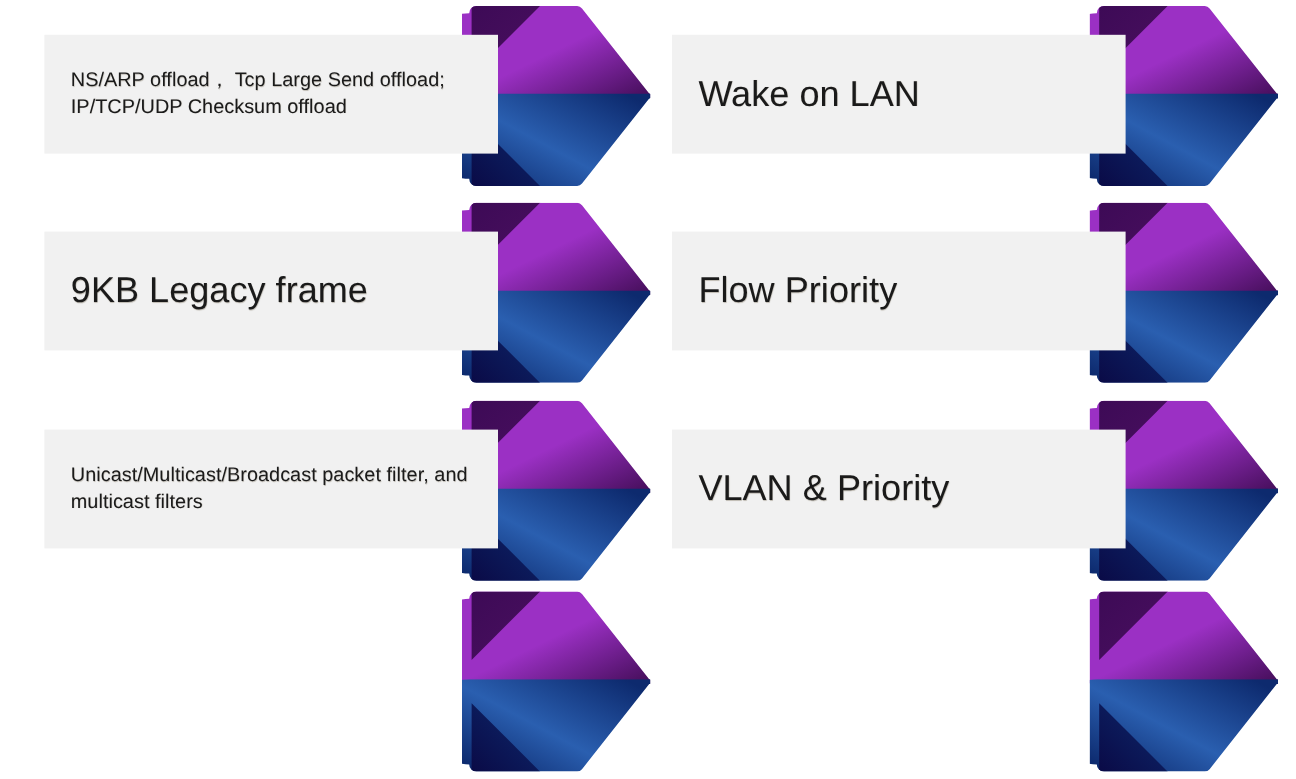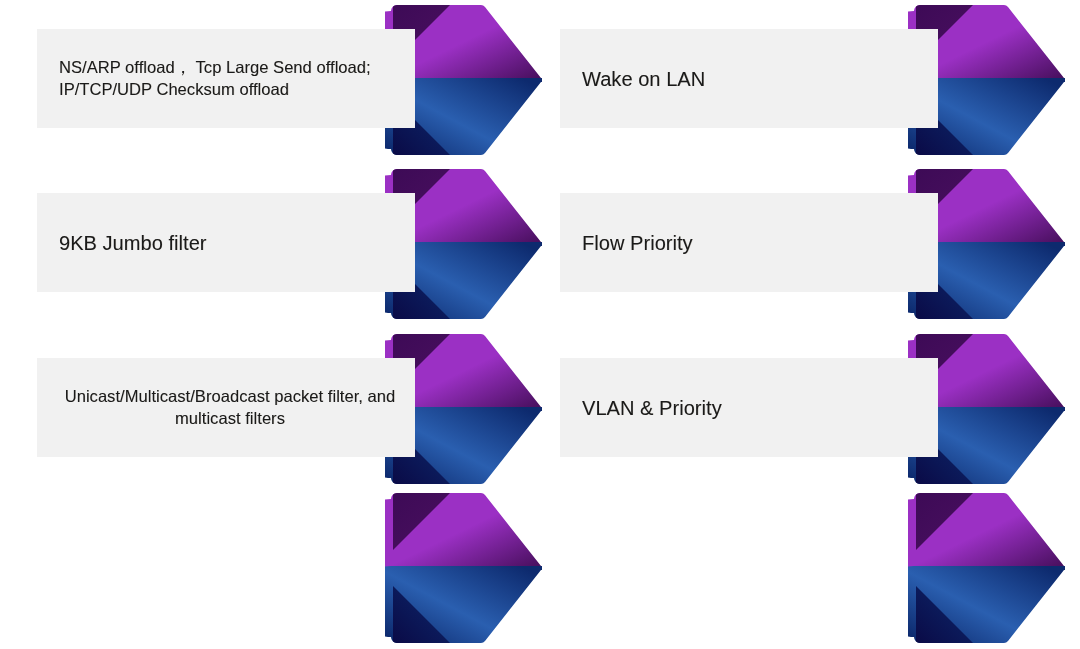--- a/index.html
+++ b/index.html
@@ -27,21 +27,21 @@
     position: absolute;
     width: 520px;
     height: 160px;
   }
 
   
   .col-left  { left: 22px; }
   .col-right { left: 545px; }
   .row-0 { top: 0px; }
   .row-1 { top: 164px; }
-  .row-2 { top: 329px; text-align: center; }
+  .row-2 { top: 329px; }
   .row-3 { top: 488px; }
 
   
   .plate {
     position: absolute;
     left: 15px;
     top: 29px;
     width: 378px;
     height: 99px;
     background: #f1f1f1;
@@ -53,21 +53,21 @@
   }
   .plate-text {
     color: #1a1a1a;
     font-size: 16.5px;
     line-height: 1.32;
     letter-spacing: 0.05px;
     font-weight: 400;
     text-shadow: 0.4px 0.4px 0.6px rgba(120,110,90,0.40);
   }
   .plate-text.big {
-    font-size: 20px;
+    font-size: 30px;
     line-height: 1.2;
   }
 
   
   .chevron {
     position: absolute;
     left: 363px;
     top: 4px;
     width: 157px;
     height: 152px;
@@ -204,21 +204,21 @@
       <path d="M8 0 L66 0 L8 58 Z" fill="url(#pc2)"></path>
     </g>
 
     <g clip-path="url(#clipB2)">
       <rect x="0" y="73" width="157" height="79" fill="url(#bg2)"></rect>
       <path d="M8 152 L66 152 L8 94 Z" fill="url(#nc2)"></path>
     </g>
   </svg>
       </div>
       <div class="plate">
-        <div class="plate-text big">9KB Jumbo filter</div>
+        <div class="plate-text big">9KB Legacy frame</div>
       </div>
     </div>
     <div class="item col-right row-1">
       <div class="chevron">
   <svg viewBox="0 0 157 152" xmlns="http://www.w3.org/2000/svg">
     <defs>
       <linearGradient id="pg3" x1="0.08" y1="0.05" x2="0.95" y2="0.95">
         <stop offset="0%" stop-color="#9b30c4"></stop>
         <stop offset="48%" stop-color="#9b30c4"></stop>
         <stop offset="100%" stop-color="#4a1060"></stop>

